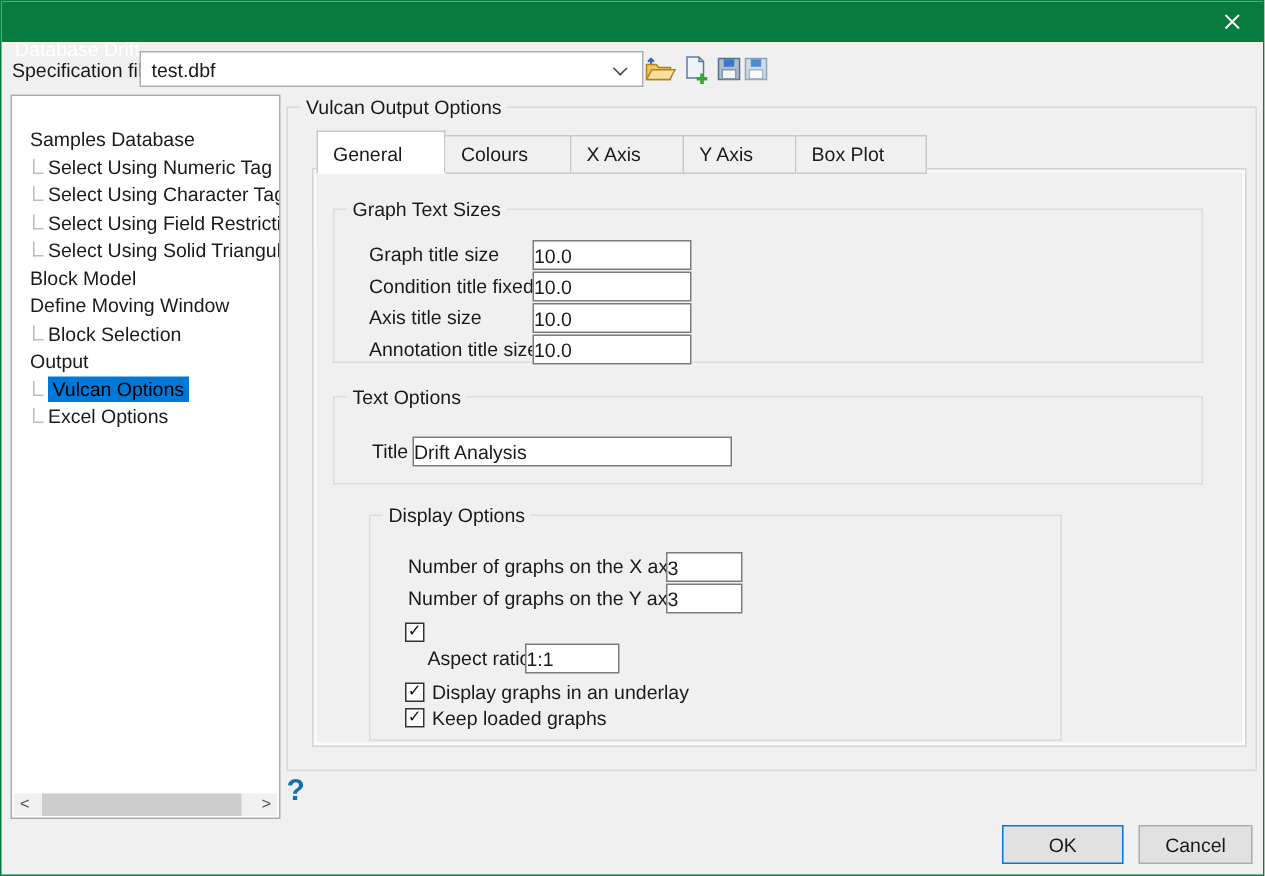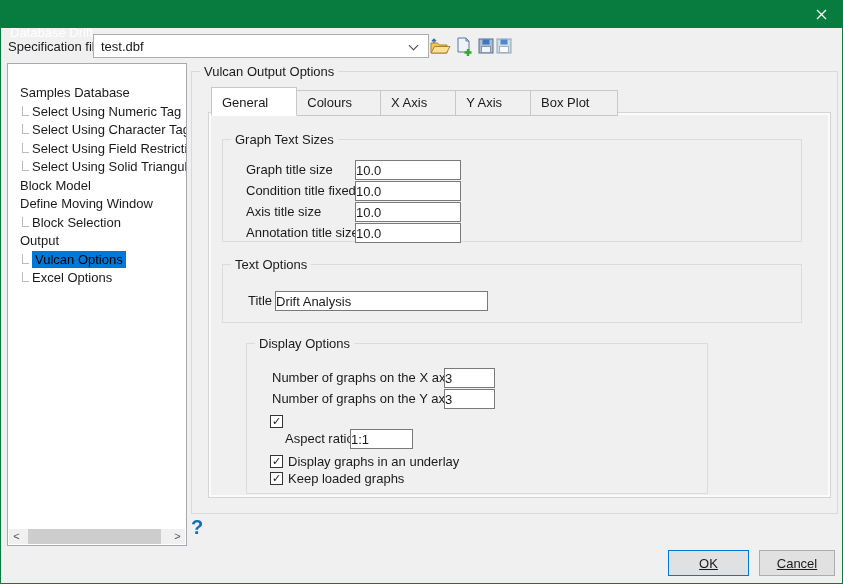--- a/index.html
+++ b/index.html
@@ -65,21 +65,21 @@
   
   .cbrow { position:absolute; display:flex; align-items:center; height:16px; }
   .cb { width:13px; height:13px; background:#fff; border:1px solid #333;
     display:inline-flex; align-items:center; justify-content:center;
     font-size:11px; line-height:11px; margin-right:5px; cursor:pointer; color:#111; }
   
   .help { position:absolute; left:190px; top:515px; color:#0f6fb5; font-size:20px;
     font-weight:bold; cursor:pointer; }
   .btn { position:absolute; top:549px; height:26px; background:#e1e1e1;
     font:13px "Liberation Sans",sans-serif; cursor:pointer;
-    display:flex; align-items:center; justify-content:center;text-decoration:underline; }
+    display:flex; align-items:center; justify-content:center; }
   .btn-ok { left:667px; width:81px; border:1px solid #0078d7; }
   .btn-cancel { left:758px; width:76px; border:1px solid #adadad; }
 </style>
 </head>
 <body>
 
 <div class="window">
 
   <div class="titlebar">
     <span class="title-text">Database Drift</span>

